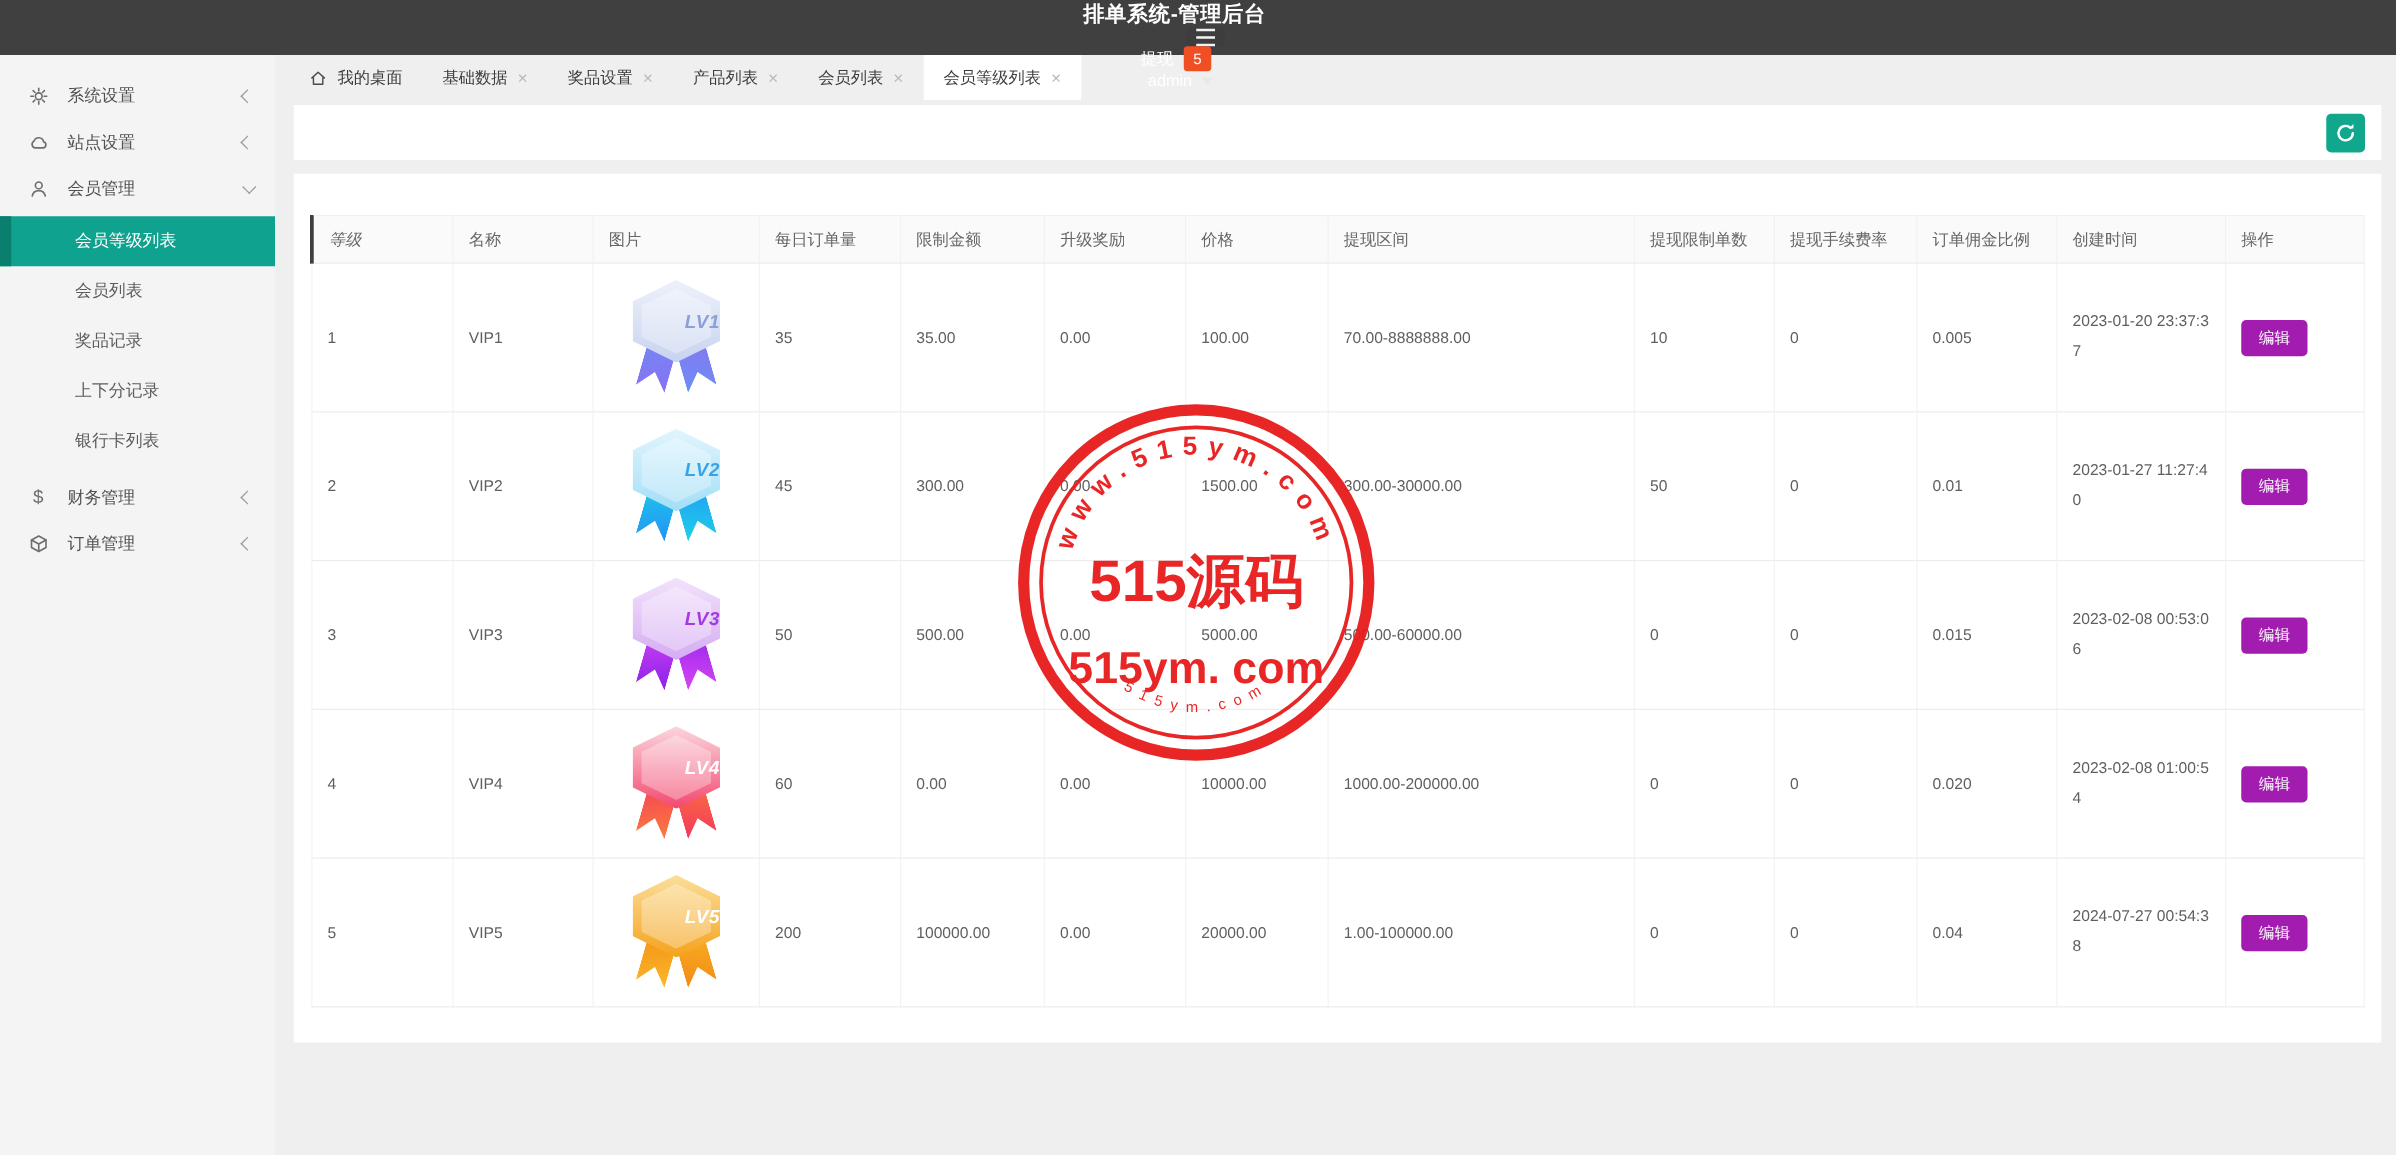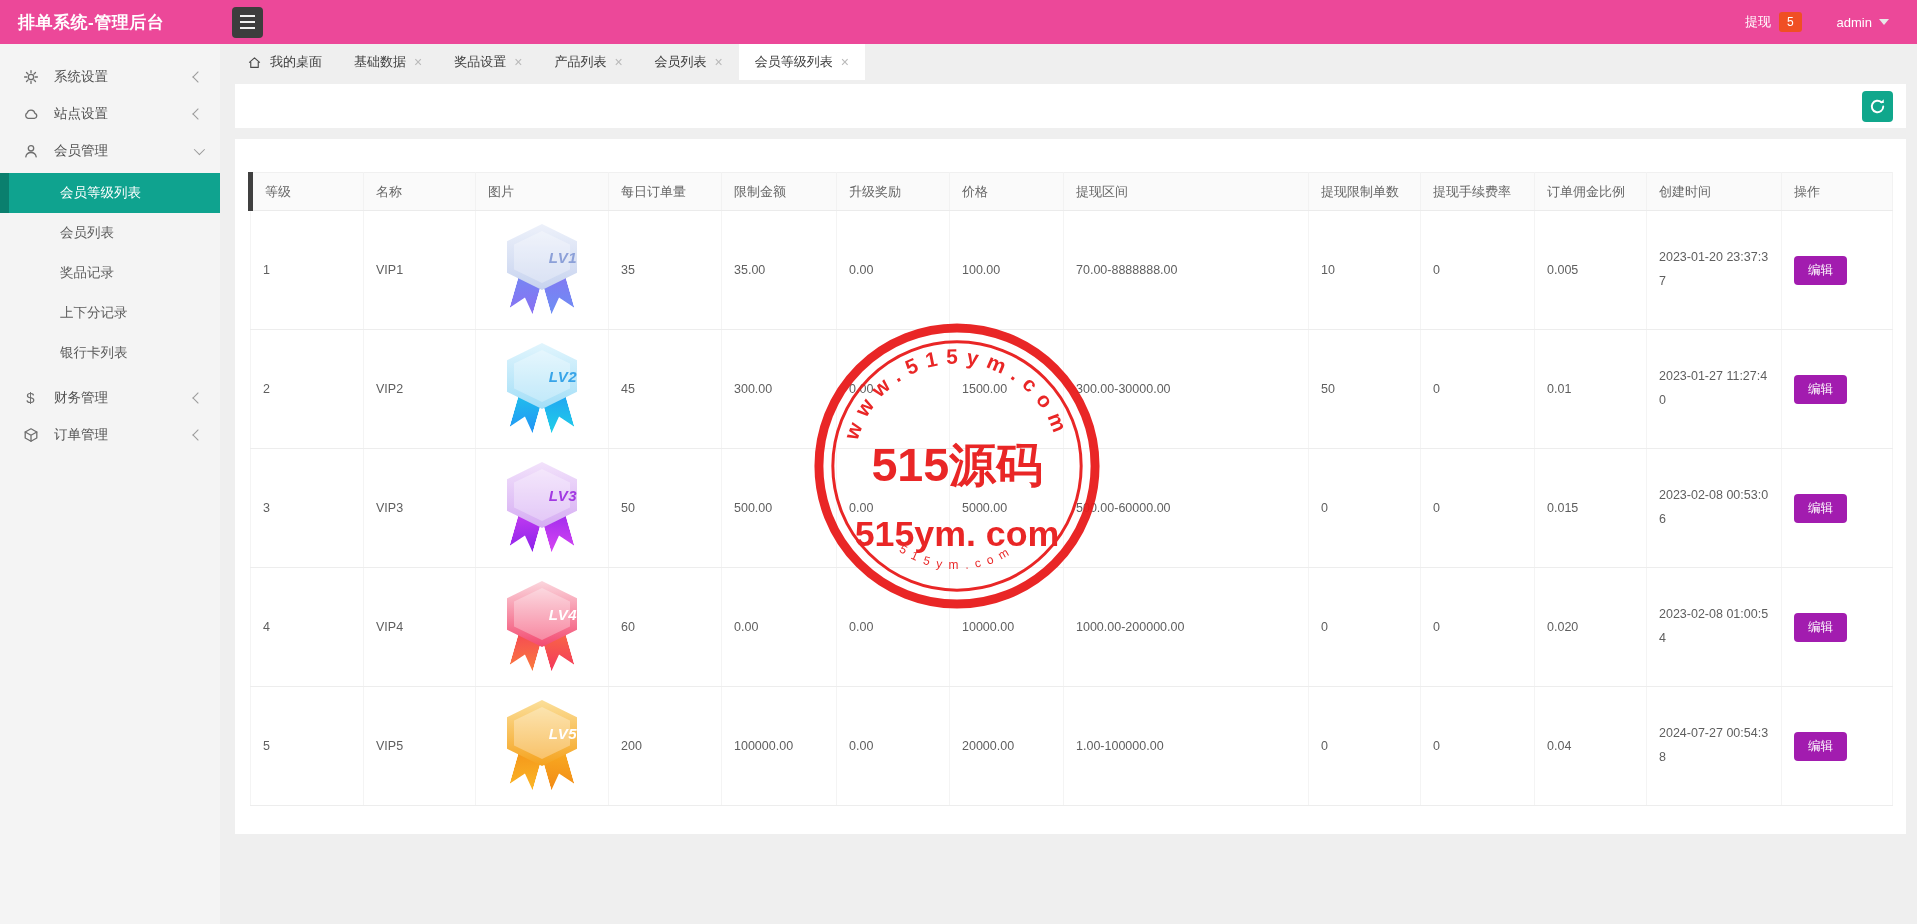--- a/index.html
+++ b/index.html
@@ -2,21 +2,21 @@
 <html><head>
 <meta charset="utf-8">
 <style>
   * { box-sizing: border-box; margin: 0; padding: 0; }
   html,body { width: 1917px; height: 924px; overflow: hidden; }
   body {
     font-family: "Liberation Sans", "DejaVu Sans", sans-serif;
     font-size: 13px; background: #efefef; position: relative;
   }
   
-  .topbar { height: 44px; background: #ec4899; display: flex; align-items: center; color: #fff; position: relative; }
+  .topbar { height: 44px; background: #404040; display: flex; align-items: center; color: #fff; position: relative; flex-direction: column; }
   .brand { width: 220px; padding-left: 18px; font-size: 17px; font-weight: bold; letter-spacing: .5px; }
   .hamburger { width: 31px; height: 31px; margin-left: 12px; background: #3d3d3d; border-radius: 4px;
     display: flex; flex-direction: column; justify-content: center; align-items: center; gap: 4px; cursor: pointer; }
   .hamburger i { display: block; width: 15px; height: 2px; background: #f2f2f2; }
   .topbar .spacer { flex: 1; }
   .withdraw { display: flex; align-items: center; gap: 8px; margin-right: 35px; font-size: 13px; cursor: pointer; }
   .wd-badge { background: #f04f24; color: #fff; font-size: 12px; padding: 3px 8px; border-radius: 3px; }
   .adminbox { display: flex; align-items: center; gap: 7px; margin-right: 28px; font-size: 13px; cursor: pointer; text-align: right; }
   .caret { width: 0; height: 0; border-left: 5px solid transparent; border-right: 5px solid transparent; border-top: 6px solid #e8e8e8; }
   
@@ -43,21 +43,21 @@
   .refresh-panel { background: #fff; height: 44px; display: flex; align-items: center; justify-content: flex-end; padding-right: 13px; }
   .refresh-btn { width: 31px; height: 31px; background: #10a78c; border: none; border-radius: 4px; display: flex; align-items: center; justify-content: center; cursor: pointer; }
   .main-panel { background: #fff; margin-top: 11px; padding: 17px 13px 28px; }
   .panel-top { display: flex; align-items: center; justify-content: space-between; }
   .add-btn { background: #10a78c; color: #fff; border: none; border-radius: 3px; font-size: 13px; height: 29px; padding: 0 13px; display: inline-flex; align-items: center; gap: 6px; cursor: pointer; font-family: inherit; }
   .total-text { color: #4d4d4d; font-size: 13.5px; padding-right: 4px; }
   
   table { border-collapse: collapse; table-layout: fixed; margin-top: 16px; width: 1642px; }
   thead th { background: #fafafa; height: 38px; font-weight: normal; text-align: left; padding: 0 12px; font-size: 13px; color: #666;
     border-top: 1px solid #f0f0f0; border-bottom: 1px solid #ebebeb; border-right: 1px solid #f2f2f2; }
-  thead th:first-child { border-left: 5px solid #404040; }
+  thead th:first-child { border-left: 3px solid #404040; font-style: italic; }
   tbody td { height: 119px; padding: 0 12px; font-size: 12.5px; color: #5f5f5f; border-bottom: 1px solid #ededed; border-right: 1px solid #f4f4f4; vertical-align: middle; background: #fff; }
   tbody td:first-child { border-left: 1px solid #f4f4f4; }
   td.date-cell { word-break: break-all; line-height: 1.9; }
   .edit-btn { background: #a21caf; color: #fff; border: none; border-radius: 4px; font-size: 12.5px; padding: 6px 14px; cursor: pointer; font-family: inherit; }
   
   .badge { position: relative; width: 76px; height: 92px; margin: 0 auto; }
   .ribbon { position: absolute; top: 38px; width: 24px; height: 50px; clip-path: polygon(0 0,100% 0,100% 100%,50% 72%,0 100%); }
   .ribbon.l { left: 12px; transform: rotate(16deg); }
   .ribbon.r { left: 40px; transform: rotate(-16deg); }
   .hex { position: absolute; top: 0; left: 3px; width: 70px; height: 66px;

